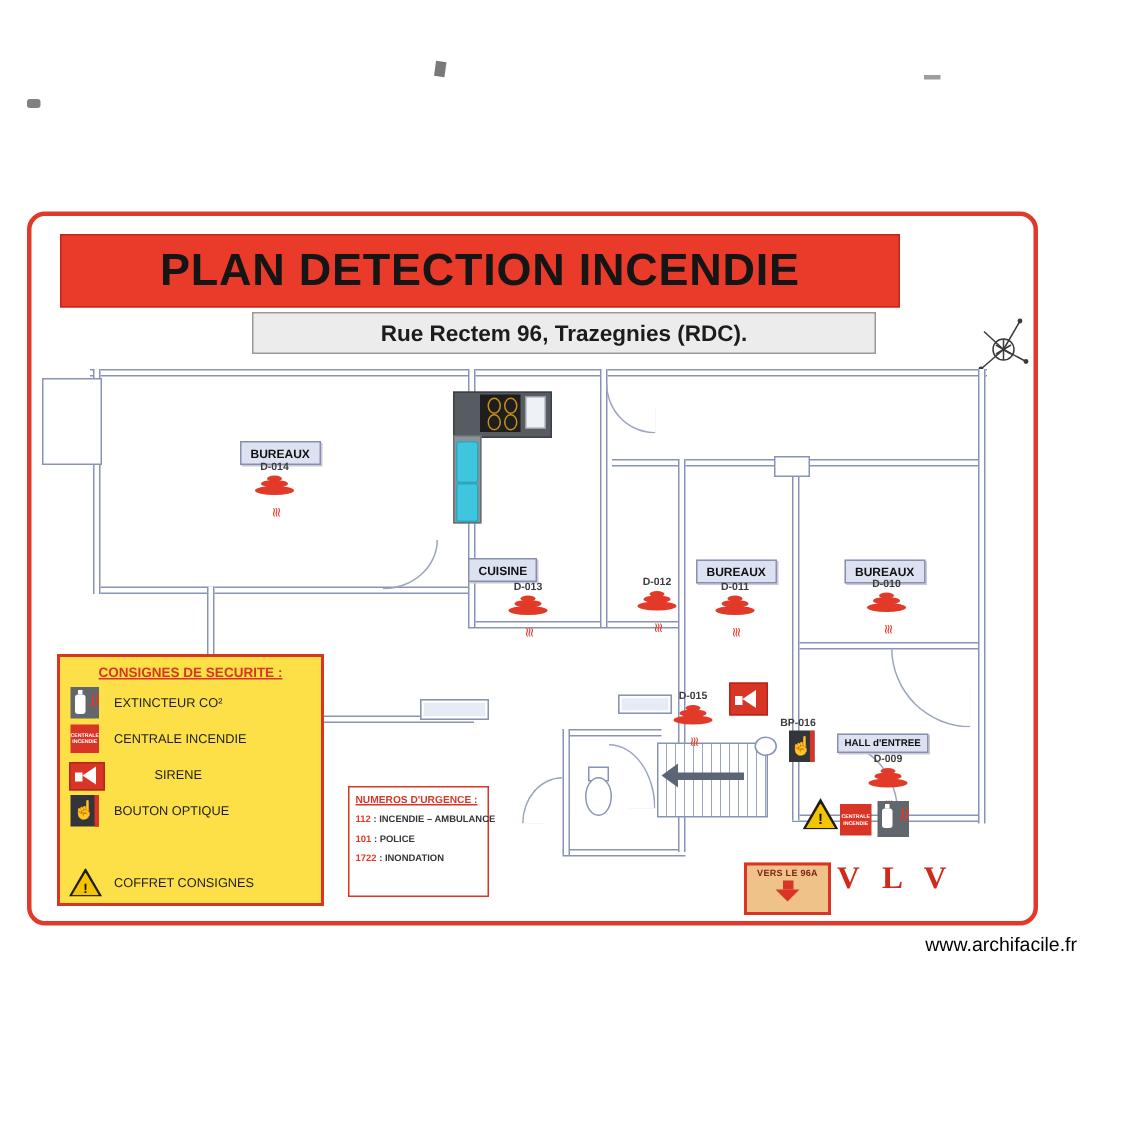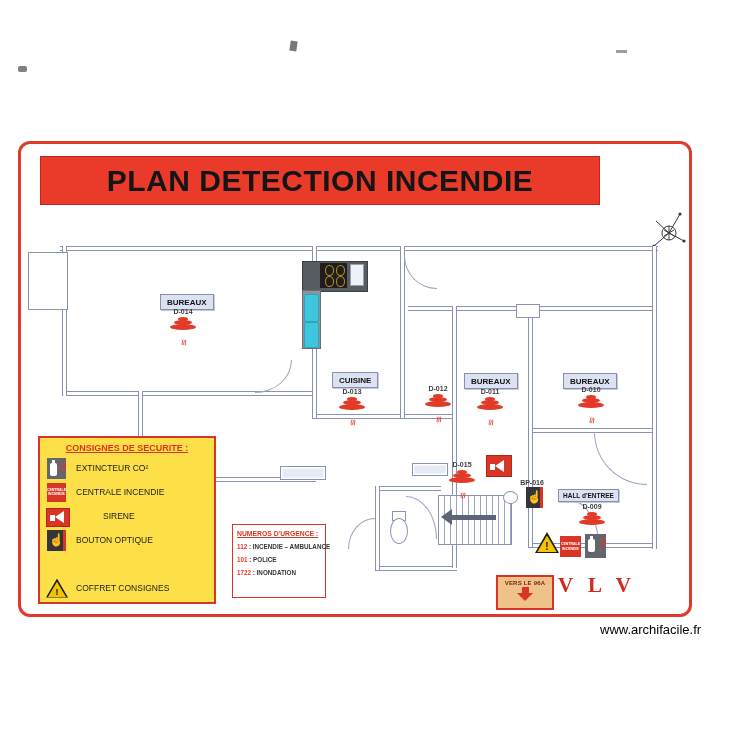--- a/index.html
+++ b/index.html
@@ -8,21 +8,21 @@
 
   
   .sheet{position:absolute;left:18px;top:141px;width:668px;height:470px;background:#fff;
          border:3px solid #e03a2b;border-radius:12px;}
   .banner{position:absolute;left:40px;top:156px;width:558px;height:47px;background:#ea3b2a;
           border:1px solid #c02718;display:flex;align-items:center;justify-content:center;
           color:#151515;font-weight:800;font-size:30px;letter-spacing:.5px;}
   .subtitle{position:absolute;left:168px;top:208px;width:414px;height:26px;background:#ececec;
             border:1px solid #9a9a9a;display:flex;align-items:center;justify-content:center;
             color:#1c1c1c;font-weight:700;font-size:15px;}
-  .watermark{position:absolute;left:600px;top:622px;width:118px;text-align:left;
+  .watermark{position:absolute;left:600px;top:622px;width:118px;text-align:right;
              color:#000;font-size:13px;}
 
   
   .wall-h{position:absolute;height:3px;background:#fff;border-top:1.4px solid #8894b5;border-bottom:1.4px solid #8894b5;}
   .wall-v{position:absolute;width:3px;background:#fff;border-left:1.4px solid #8894b5;border-right:1.4px solid #8894b5;}
   .rect-outline{position:absolute;border:1.4px solid #8894b5;background:#fff;}
   .window{position:absolute;background:#e7ebf6;border:1px solid #8894b5;box-shadow:inset 0 0 0 1.5px #fff;}
   .arc{position:absolute;}
   .arc-bl{border-left:1.3px solid #9aa5c0;border-bottom:1.3px solid #9aa5c0;border-bottom-left-radius:100%;}
   .arc-br{border-right:1.3px solid #9aa5c0;border-bottom:1.3px solid #9aa5c0;border-bottom-right-radius:100%;}
@@ -116,20 +116,21 @@
 
 <div class="stage">
 
   <div class="artifact" style="left:290px;top:41px;width:7px;height:10px;opacity:.75;transform:rotate(8deg);"></div>
   <div class="artifact" style="left:18px;top:66px;width:9px;height:6px;opacity:.7;border-radius:2px;"></div>
   <div class="artifact" style="left:616px;top:50px;width:11px;height:3px;opacity:.55;"></div>
 
   <div class="sheet"></div>
 
   <div class="banner">PLAN DETECTION INCENDIE</div>
+  <div class="subtitle">Rue Rectem 96, Trazegnies (RDC).</div>
 
   <div class="compass">
     <svg width="42" height="42" viewBox="0 0 42 42">
       <g stroke="#3a3a3a" stroke-width="1" fill="none">
         <circle cx="21" cy="23" r="7"></circle>
         <path d="M16 20 L26 26 M16 26 L26 20 M21 16 L21 30"></path>
         <line x1="21" y1="23" x2="32" y2="4"></line>
         <line x1="21" y1="23" x2="6" y2="36"></line>
         <line x1="21" y1="23" x2="36" y2="31"></line>
         <line x1="21" y1="23" x2="8" y2="11"></line>
@@ -183,21 +184,21 @@
   <div class="fridge" style="top:294px;height:26px;"></div>
   <div class="fridge" style="top:322px;height:24px;"></div>
 
   <div class="stairs"></div>
   <div class="newel"></div>
   <div class="stair-arrow"></div>
   <div class="toilet-tank"></div>
   <div class="toilet"></div>
 
   <div class="room-label" style="left:160px;top:294px;">BUREAUX</div>
-  <div class="room-label" style="left:332px;top:372px;">CUISINE</div>
+  <div class="room-label" style="left:312px;top:372px;">CUISINE</div>
   <div class="room-label" style="left:464px;top:373px;">BUREAUX</div>
   <div class="room-label" style="left:563px;top:373px;">BUREAUX</div>
   <div class="room-label small" style="left:558px;top:489px;">HALL d'ENTREE</div>
 
   <div class="detector" style="left:161px;top:308px;">
     <div class="det-id">D-014</div>
     <div class="dome">
         <i class="e1"></i>
         <i class="e2"></i>
         <i class="e3"></i>

